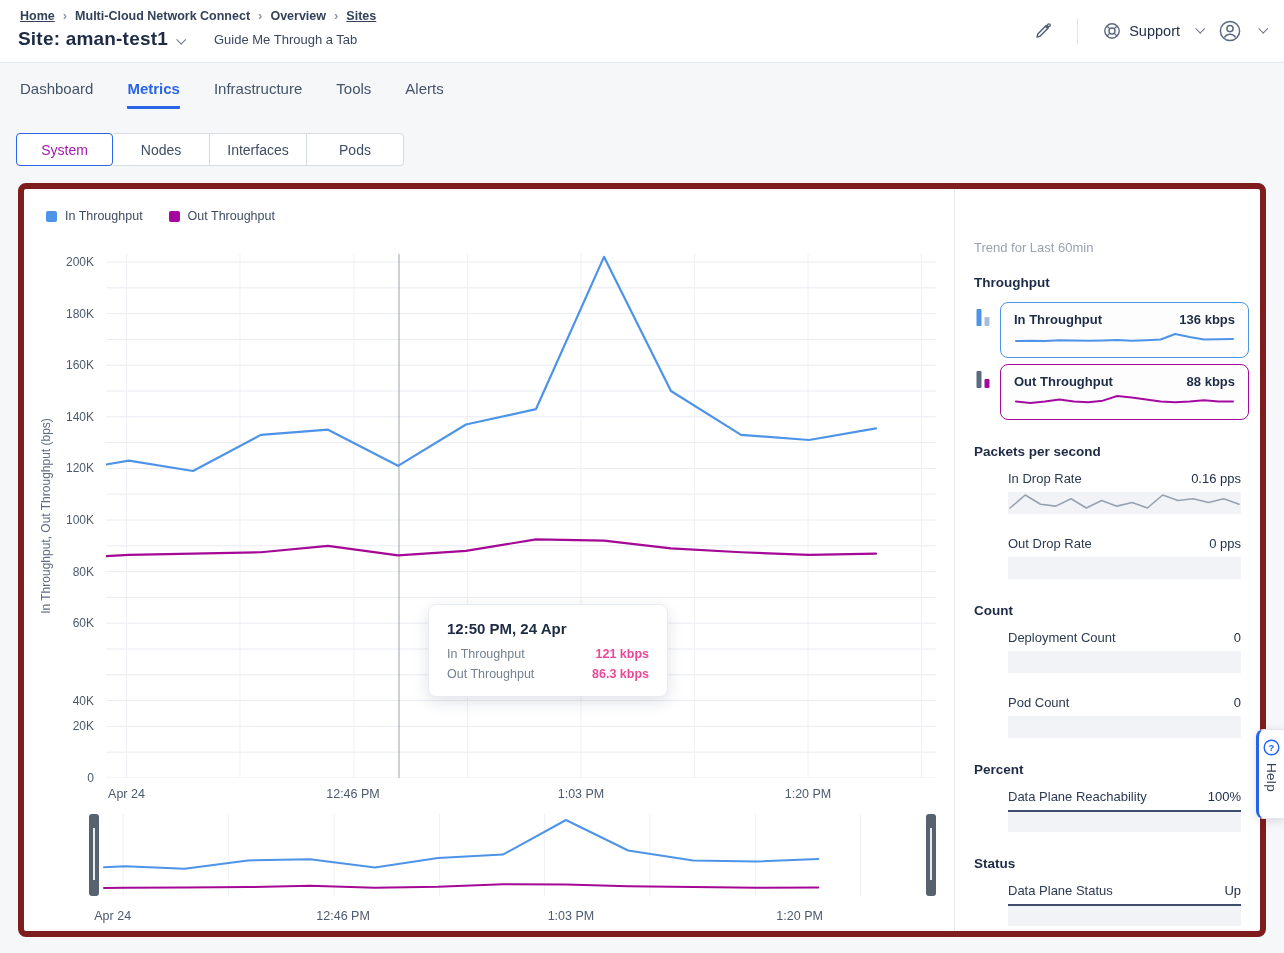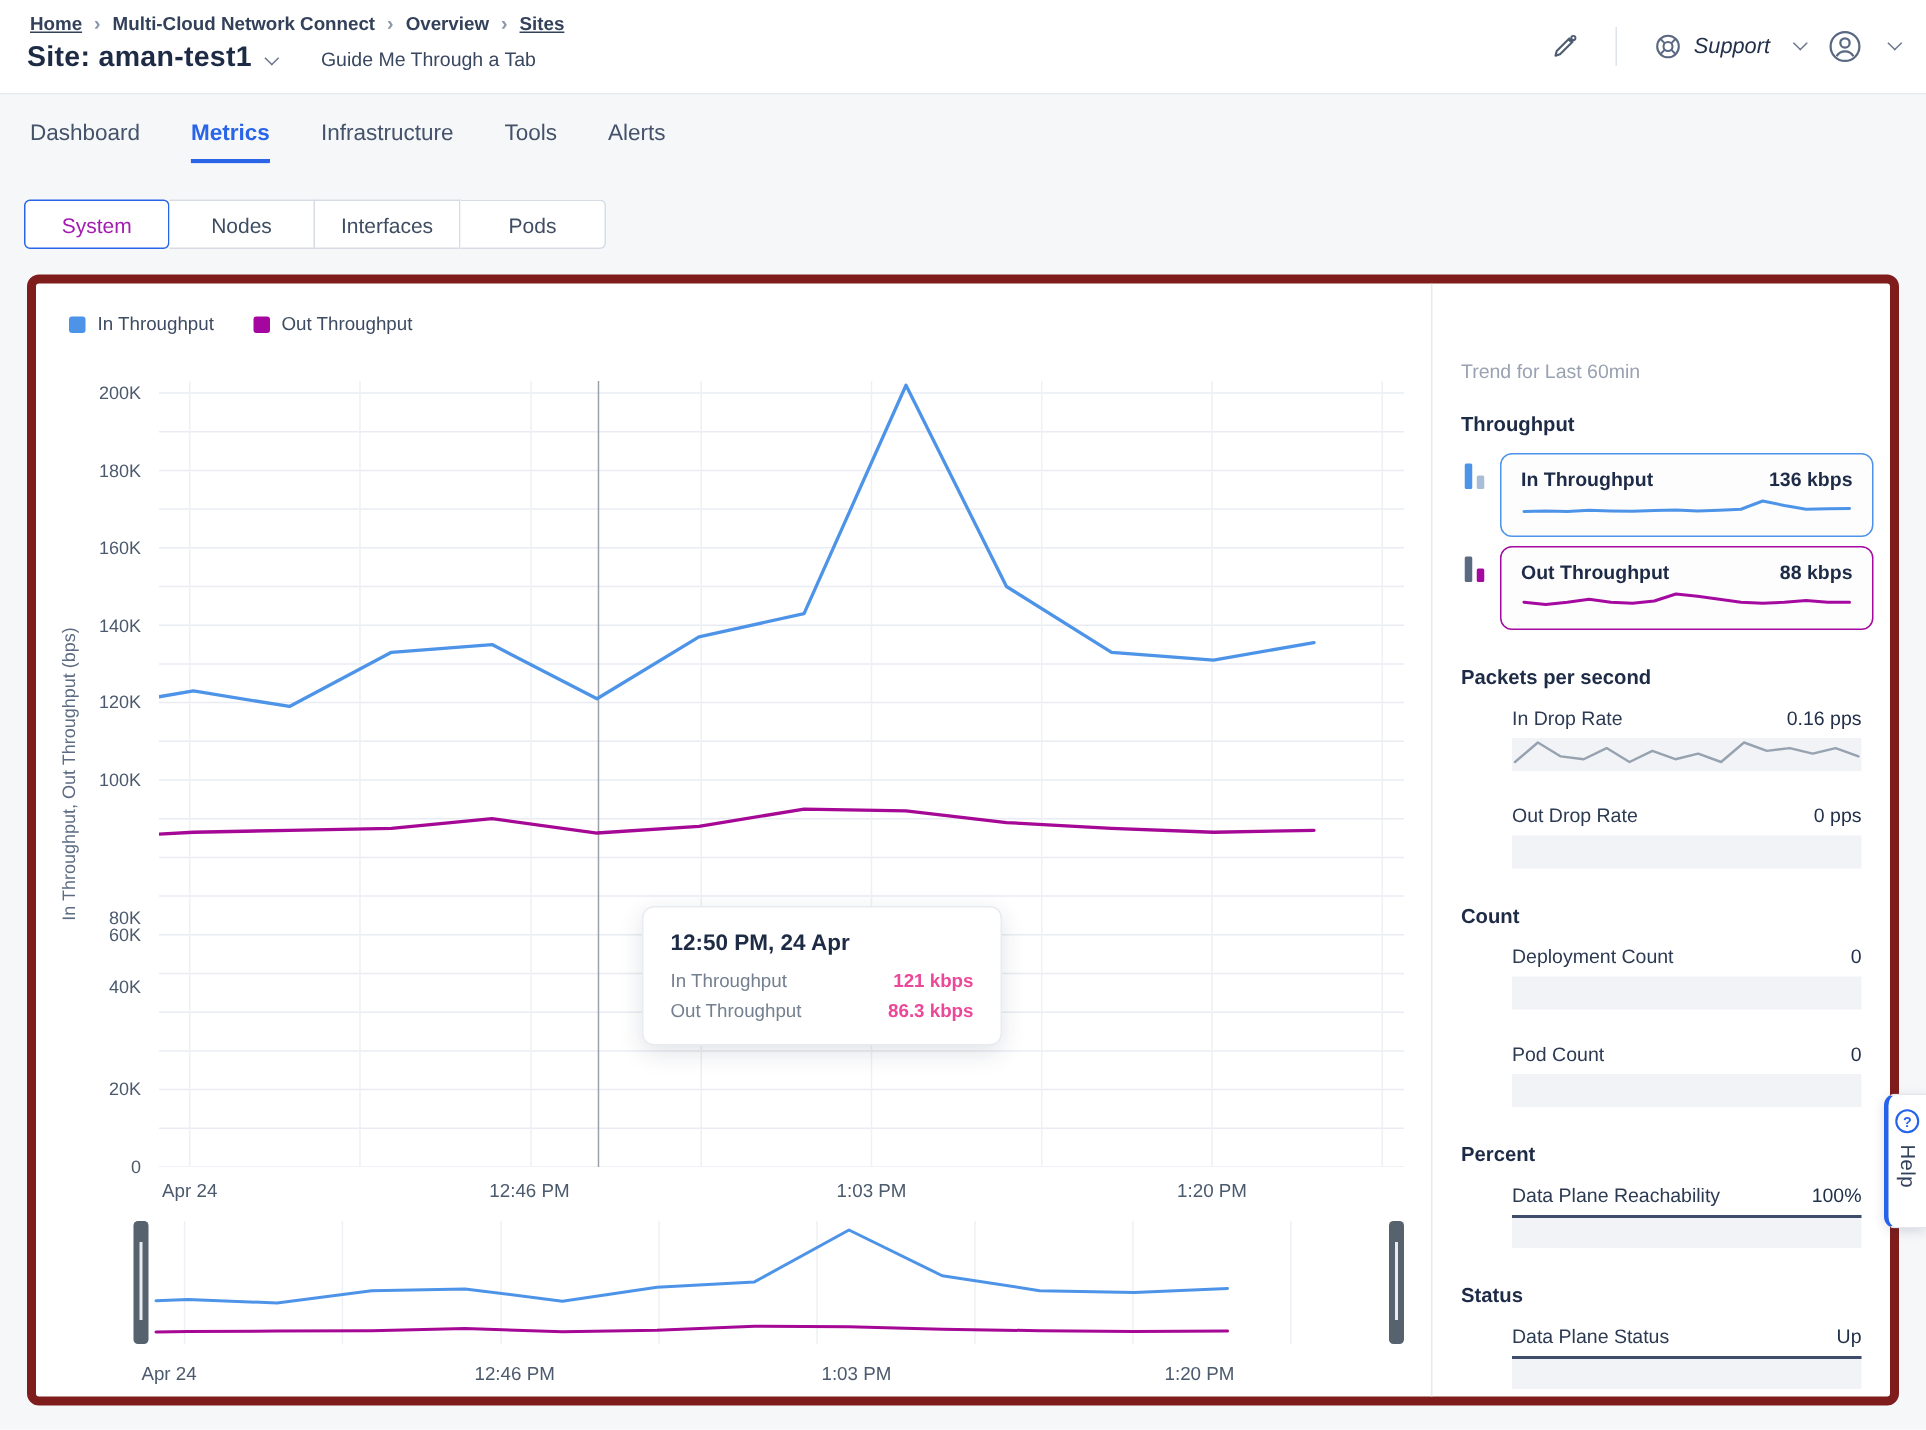--- a/index.html
+++ b/index.html
@@ -12,21 +12,21 @@
   .breadcrumb { position:absolute; left:20px; top:8px; font-size:12.5px; color:#3e4c63; display:flex; align-items:center; gap:8px;font-weight:bold; }
   .breadcrumb .crumb { color:#33415a; }
   .breadcrumb .crumb.link { text-decoration:underline; cursor:pointer; }
   .breadcrumb .sep { color:#8d97a8; font-size:13px; }
   .title-row { position:absolute; left:18px; top:28px; display:flex; align-items:center; }
   .page-title { font-size:19px; font-weight:700; color:#1d2b45; letter-spacing:.2px; }
   .guide-link { font-size:13px; color:#3a4760; margin-left:30px; cursor:pointer; }
   .chev { display:inline-block; width:7px; height:7px; border-right:1.6px solid #6b7689; border-bottom:1.6px solid #6b7689; transform:rotate(45deg) translateY(-1px); margin-left:9px; margin-top:-3px; }
   .hdr-right { position:absolute; right:18px; top:14px; height:34px; display:flex; align-items:center; gap:14px; }
   .hdr-divider { width:1px; height:26px; background:#dfe3ea; margin:0 10px; }
-  .hdr-btn { display:flex; align-items:center; gap:7px; cursor:pointer; color:#22304a; font-size:14.5px;font-style:italic; }
+  .hdr-btn { display:flex; align-items:center; gap:7px; cursor:pointer; color:#22304a; font-size:14.5px; }
   .icon-svg { display:block; }
 
   
   .tabs { position:absolute; left:20px; top:80px; display:flex; gap:34px; }
   .tab { font-size:15px; color:#44526a; padding-bottom:9px; cursor:pointer; }
   .tab.active { color:#2a65e8; font-weight:700; border-bottom:3px solid #2a65e8; border-radius:1px; }
 
   
   .seg-group { position:absolute; left:17px; top:133px; display:flex; height:33px; }
   .seg { width:97px; background:#ffffff; border:1px solid #d7dce4; border-left-width:0; display:flex; align-items:center; justify-content:center; font-size:14px; color:#3f4d63; cursor:pointer; }
@@ -153,23 +153,23 @@
         </span>
         <span class="legend-item">
           <span class="legend-swatch" style="background: rgb(166, 6, 160);"></span>
           <span>Out Throughput</span>
         </span>
       </div>
     <div class="y-axis-label">In Throughput, Out Throughput (bps)</div>
     <div id="yticks">
         <div class="y-tick" style="top: 589px;">0</div>
         <div class="y-tick" style="top: 537.4px;">20K</div>
-        <div class="y-tick" style="top: 469px;">40K</div>
+        <div class="y-tick" style="top: 512px;">40K</div>
         <div class="y-tick" style="top: 434.2px;">60K</div>
-        <div class="y-tick" style="top: 382.6px; margin-top: 40px;">80K</div>
+        <div class="y-tick" style="top: 382.6px;">80K</div>
         <div class="y-tick" style="top: 331px;">100K</div>
         <div class="y-tick" style="top: 279.4px;">120K</div>
         <div class="y-tick" style="top: 227.8px;">140K</div>
         <div class="y-tick" style="top: 176.2px;">160K</div>
         <div class="y-tick" style="top: 124.6px;">180K</div>
         <div class="y-tick" style="top: 73px;">200K</div>
       </div>
     <svg id="main-plot" width="830" height="524" viewBox="0 0 830 524">
         <line x1="0" y1="524" x2="830" y2="524" stroke="#e9ecf2" stroke-width="1"></line>
         <line x1="0" y1="498.2" x2="830" y2="498.2" stroke="#e9ecf2" stroke-width="1"></line>

